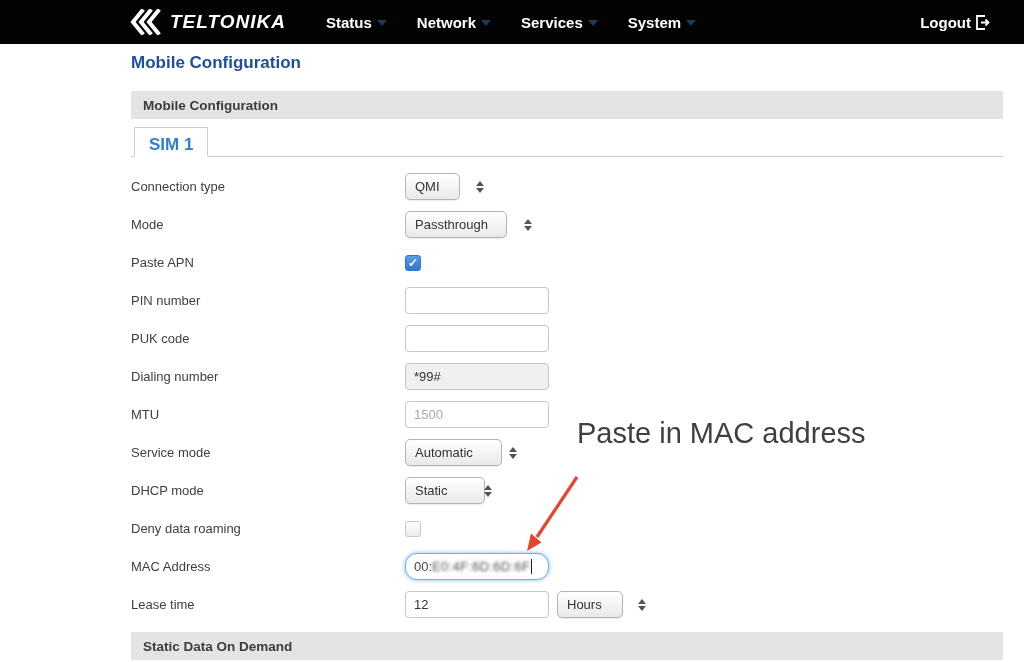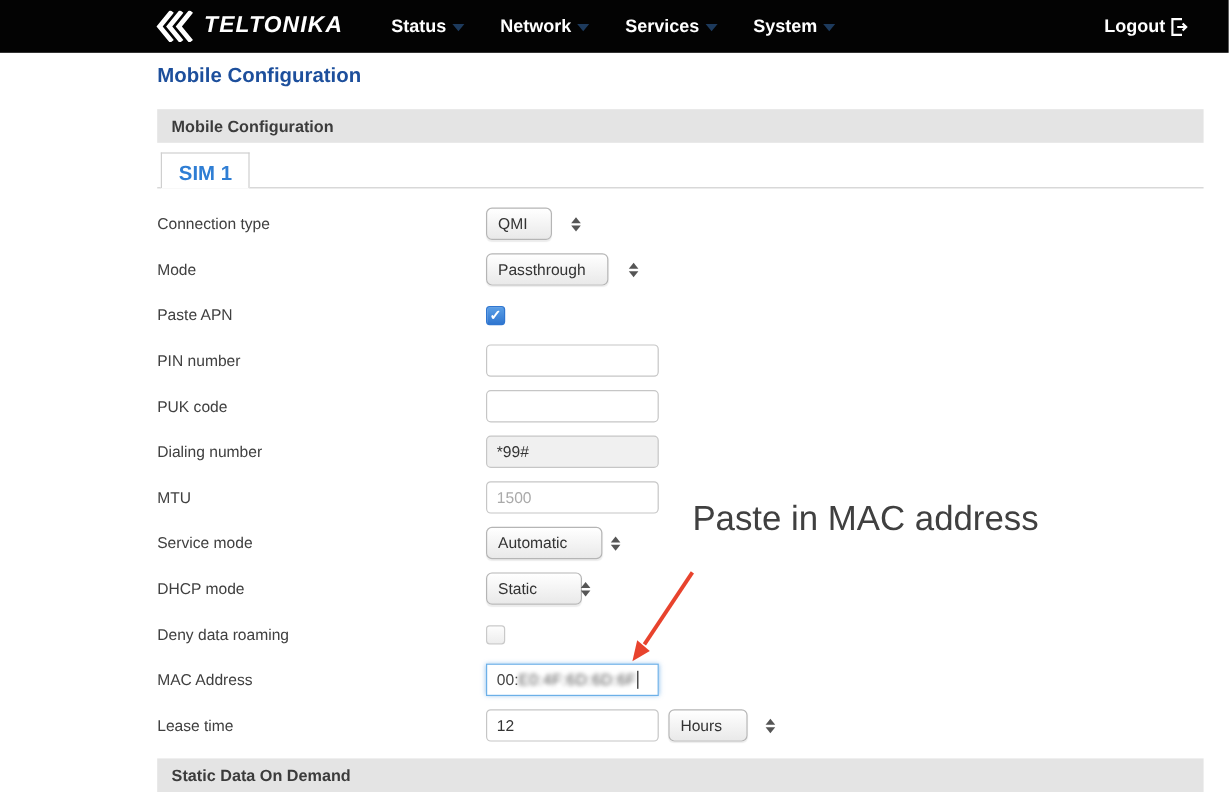--- a/index.html
+++ b/index.html
@@ -53,21 +53,21 @@
   .updown .dn { border-top:5px solid #555; }
 
   .cb { width:16px; height:16px; border:1px solid #c9c9c9; border-radius:3px;
     background:linear-gradient(#fdfdfd,#ededed); display:inline-flex; align-items:center;
     justify-content:center; cursor:pointer; }
   .cb.checked { background:linear-gradient(#5a9ee6,#2f76d0); border-color:#2f76d0; }
   .cb.checked::after { content:"\2713"; color:#fff; font-size:12px; font-weight:bold; line-height:1; }
 
   
   .mac-input { display:inline-flex; align-items:center; width:144px; height:27px;
-    border:1px solid #6cb0e8; border-radius:0; padding:0 8px;
+    border:1px solid #6cb0e8; border-radius:12px; padding:0 8px;
     box-shadow:0 0 4px rgba(90,160,225,.75); font-size:13px; color:#444; background:#fff;
     white-space:nowrap; overflow:hidden; }
   .mac-redacted { filter:blur(1.7px); letter-spacing:.3px; color:#555; }
   .text-cursor { display:inline-block; width:1px; height:15px; background:#222; margin-left:1px; }
 
   
   .annotation-text { position:absolute; left:414px; top:364px; color:#404040;
     font-size:29px; white-space:nowrap;margin-left:32px; }
   .annotation-arrow { position:absolute; left:384px; top:418px; }
 

